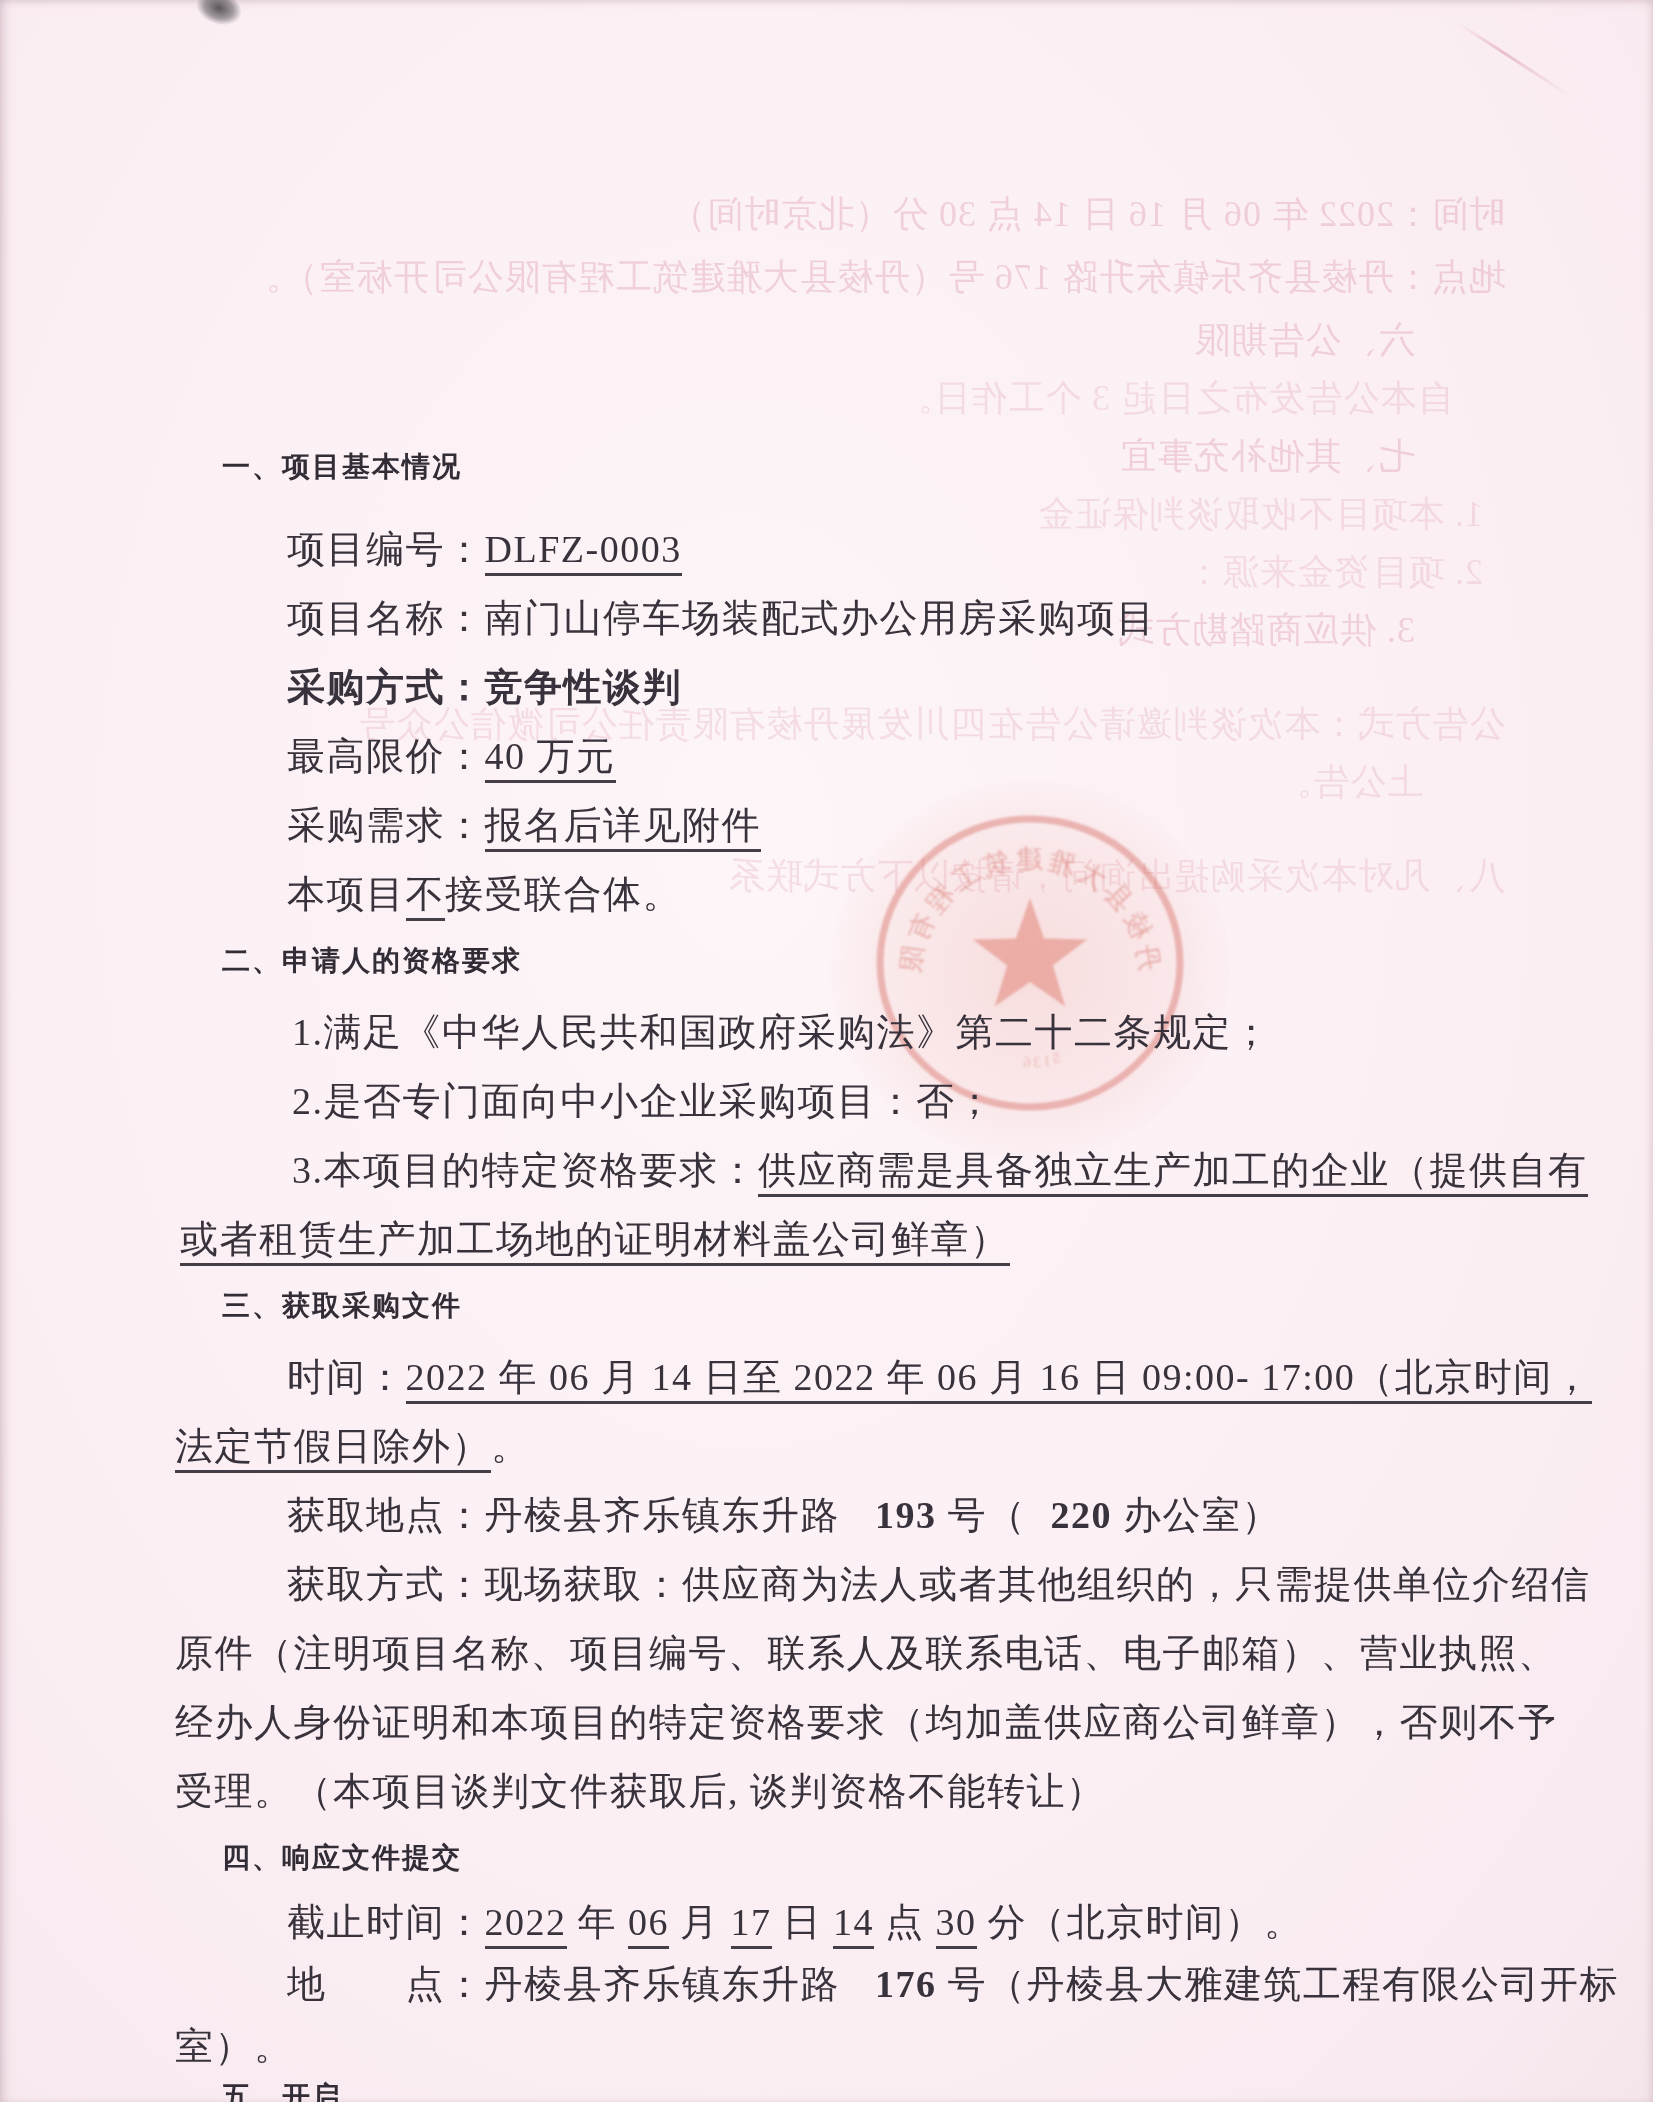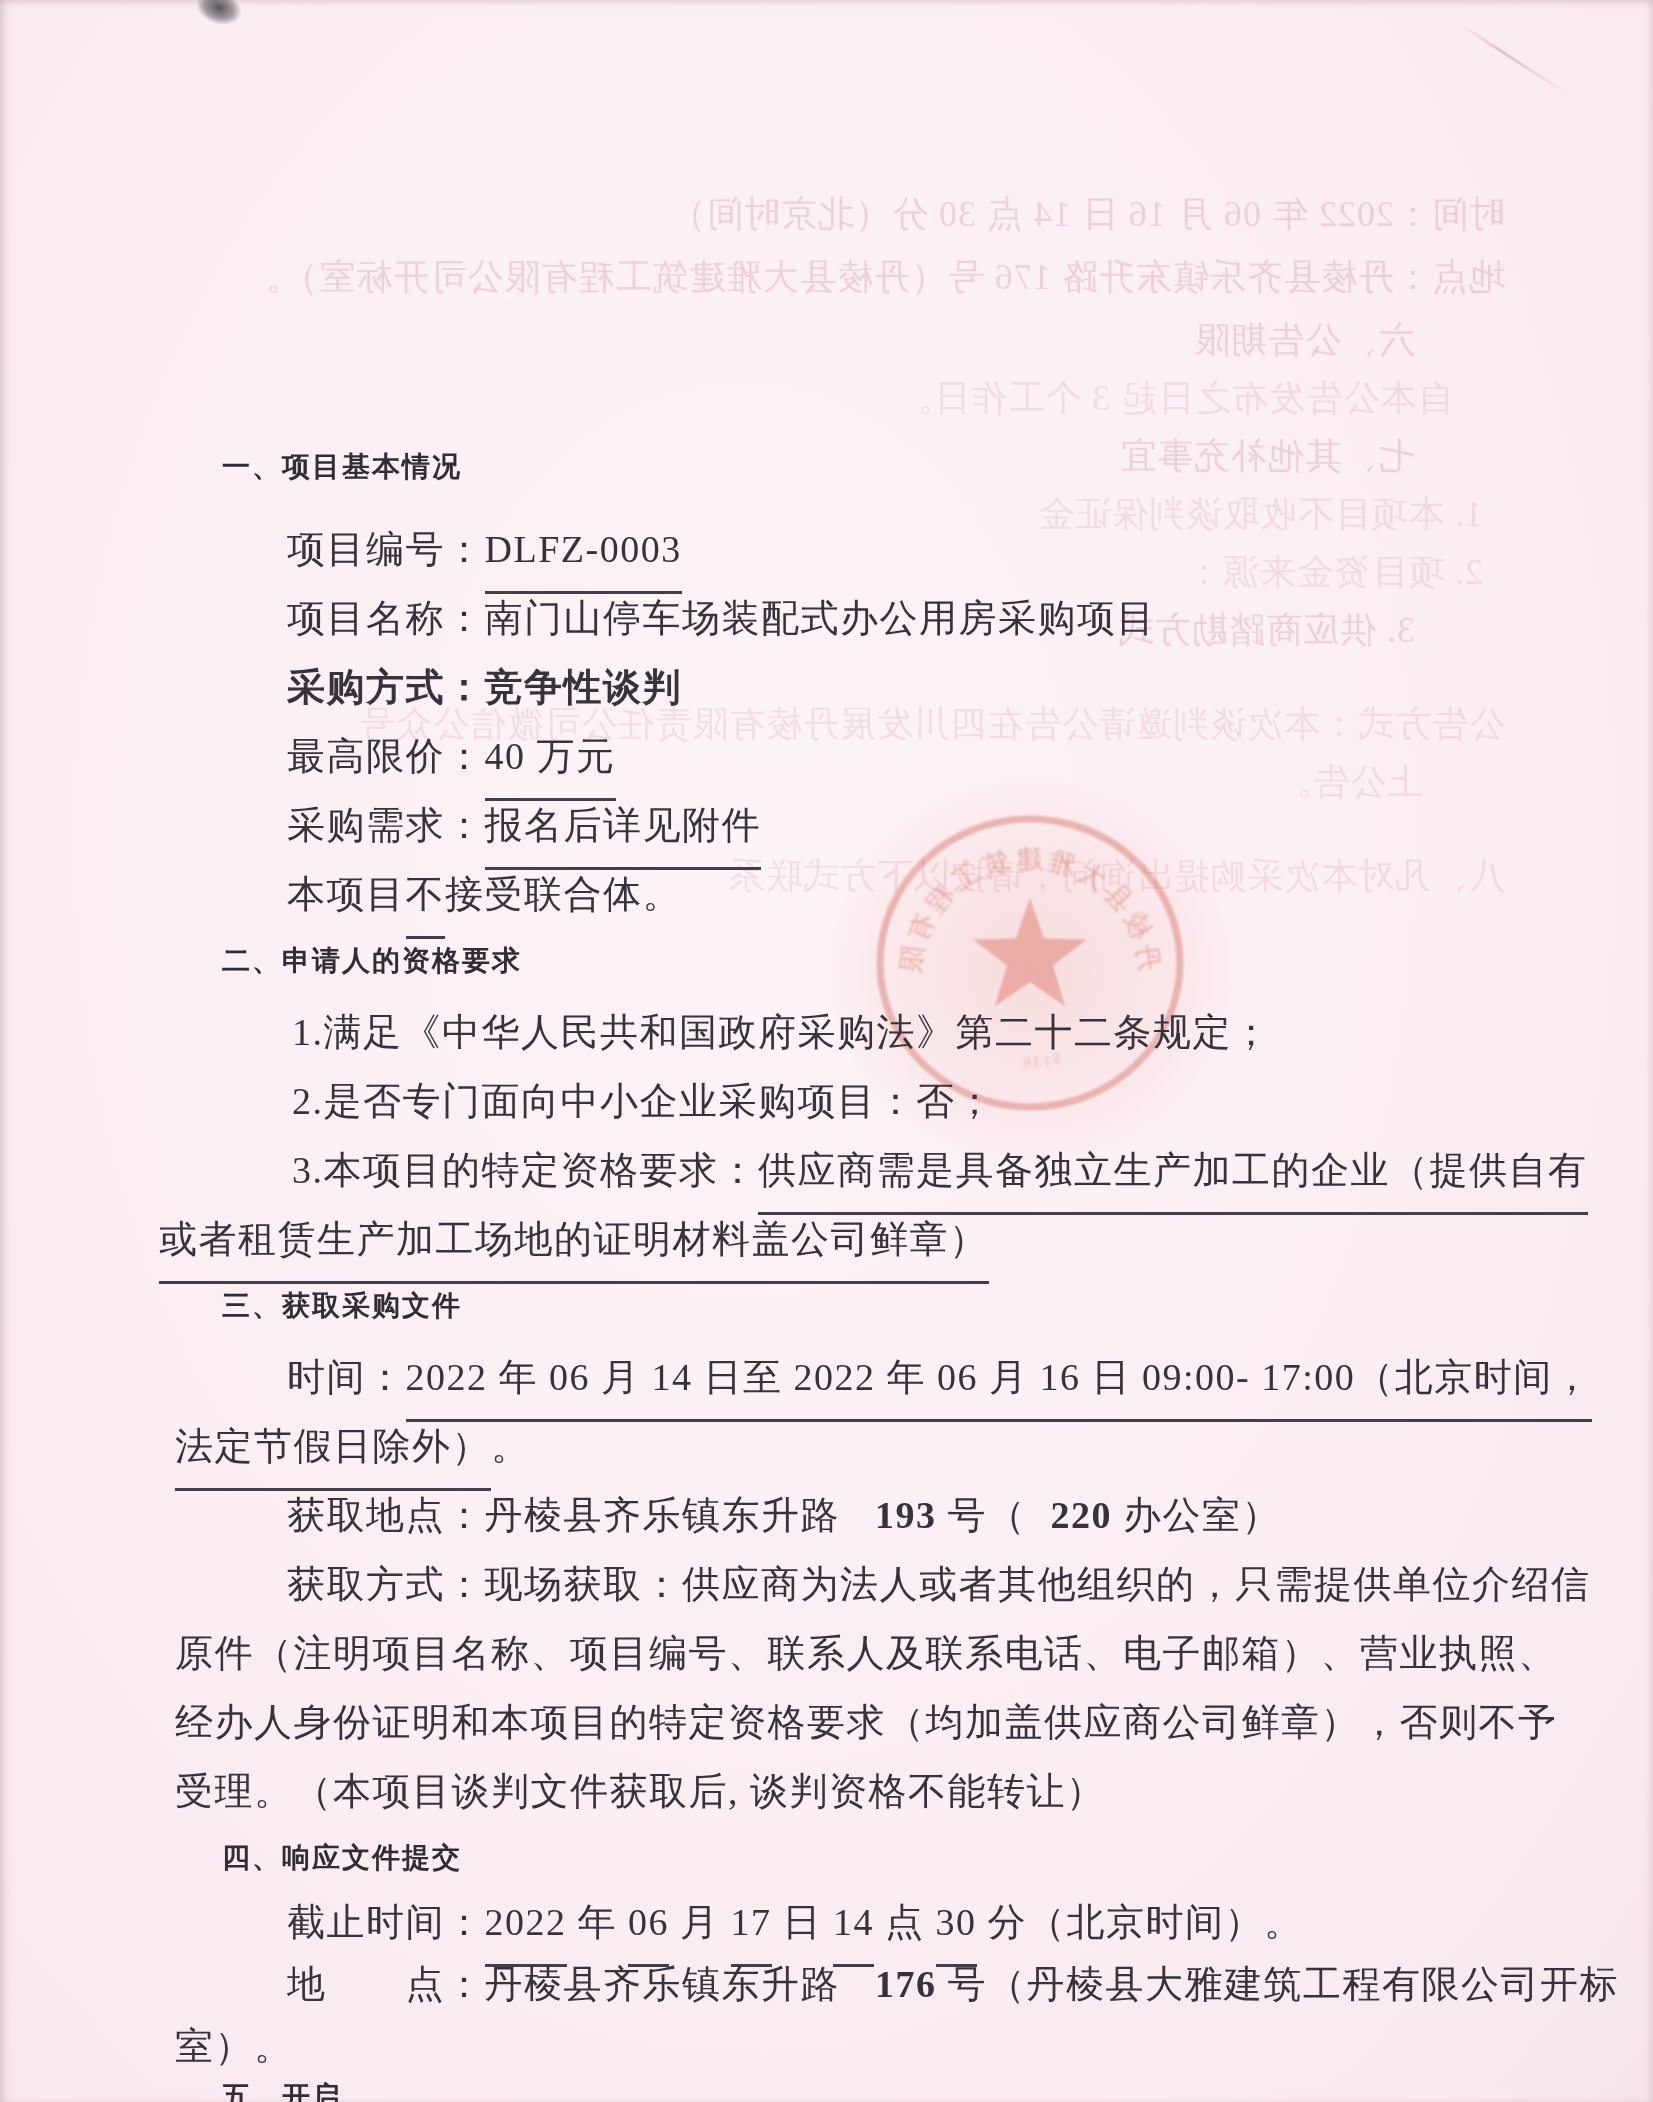--- a/index.html
+++ b/index.html
@@ -34,21 +34,21 @@
   }
   .heading{
     position:absolute;
     font-family:"Liberation Sans","DejaVu Sans",sans-serif;
     font-weight:700;
     font-size:28px;
     letter-spacing:2px;
     color:#312c35;
     white-space:nowrap;
   }
-  .u{ border-bottom:3px solid #443e48; padding-bottom:21px; }
+  .u{ border-bottom:3px solid #443e48; padding-bottom:3px; }
   .bd{ font-weight:700;margin-left:24px; }
   
   .bt{
     position:absolute;
     font-size:36px;
     letter-spacing:1px;
     white-space:nowrap;
     color:#d98ba0;
     opacity:.32;
     transform:scaleX(-1);
@@ -146,21 +146,21 @@
   </div>
 
   <div class="heading" style="left:222px;top:942px;">二、申请人的资格要求</div>
 
   <div class="line" style="left:292px;top:1011px;">1.满足《中华人民共和国政府采购法》第二十二条规定；</div>
   <div class="line" style="left:292px;top:1080px;">2.是否专门面向中小企业采购项目：否；</div>
 
   <div class="line" style="left:292px;top:1149px;">
     <span>3.本项目的特定资格要求：</span><span class="u">供应商需是具备独立生产加工的企业（提供自有</span>
   </div>
-  <div class="line" style="left:159px;top:1218px;text-align:right;">
+  <div class="line" style="left:180px;top:1218px;text-align:right;">
     <span class="u">或者租赁生产加工场地的证明材料盖公司鲜章）</span>
   </div>
 
   <div class="heading" style="left:222px;top:1287px;">三、获取采购文件</div>
 
   <div class="line" style="left:287px;top:1356px;">
     <span>时间：</span><span class="u">2022 年 06 月 14 日至 2022 年 06 月 16 日 09:00- 17:00（北京时间，</span>
   </div>
   <div class="line" style="left:175px;top:1425px;">
     <span class="u">法定节假日除外）</span><span>。</span>

